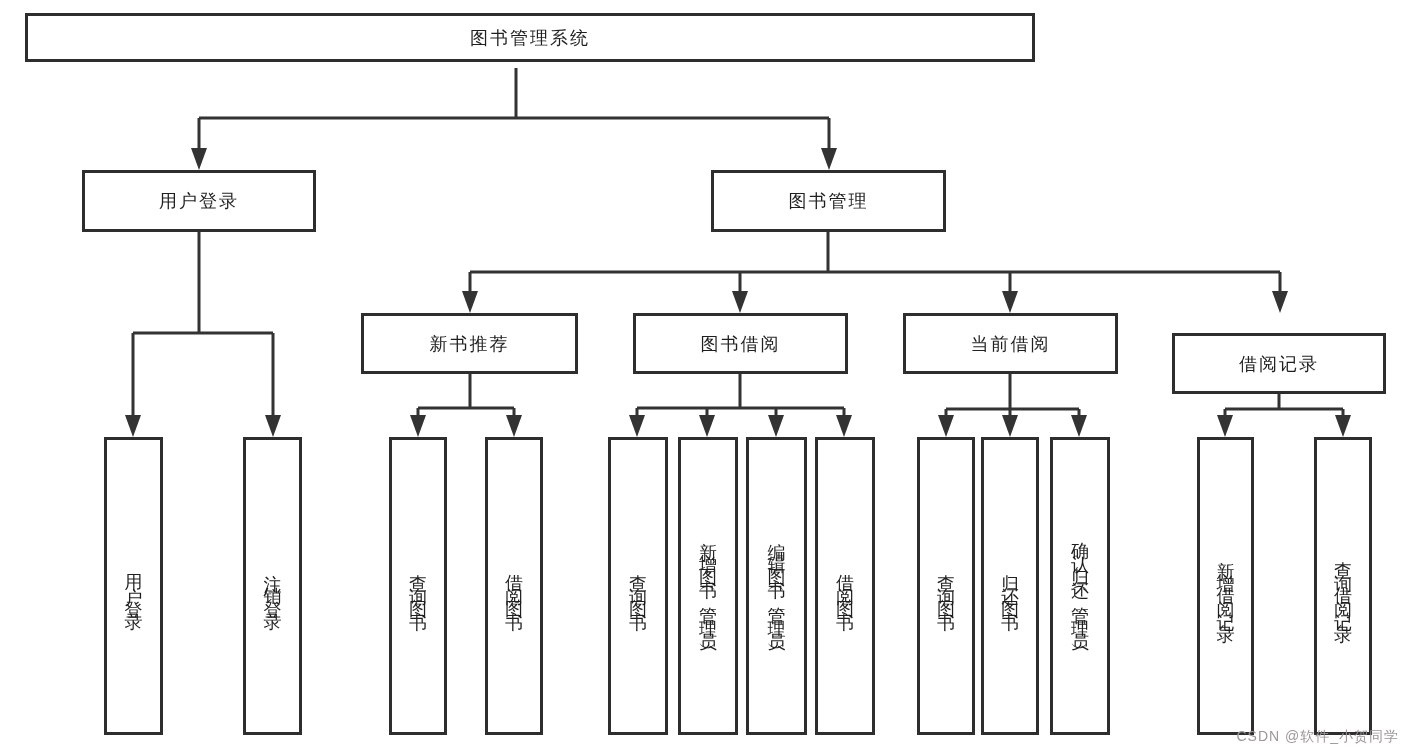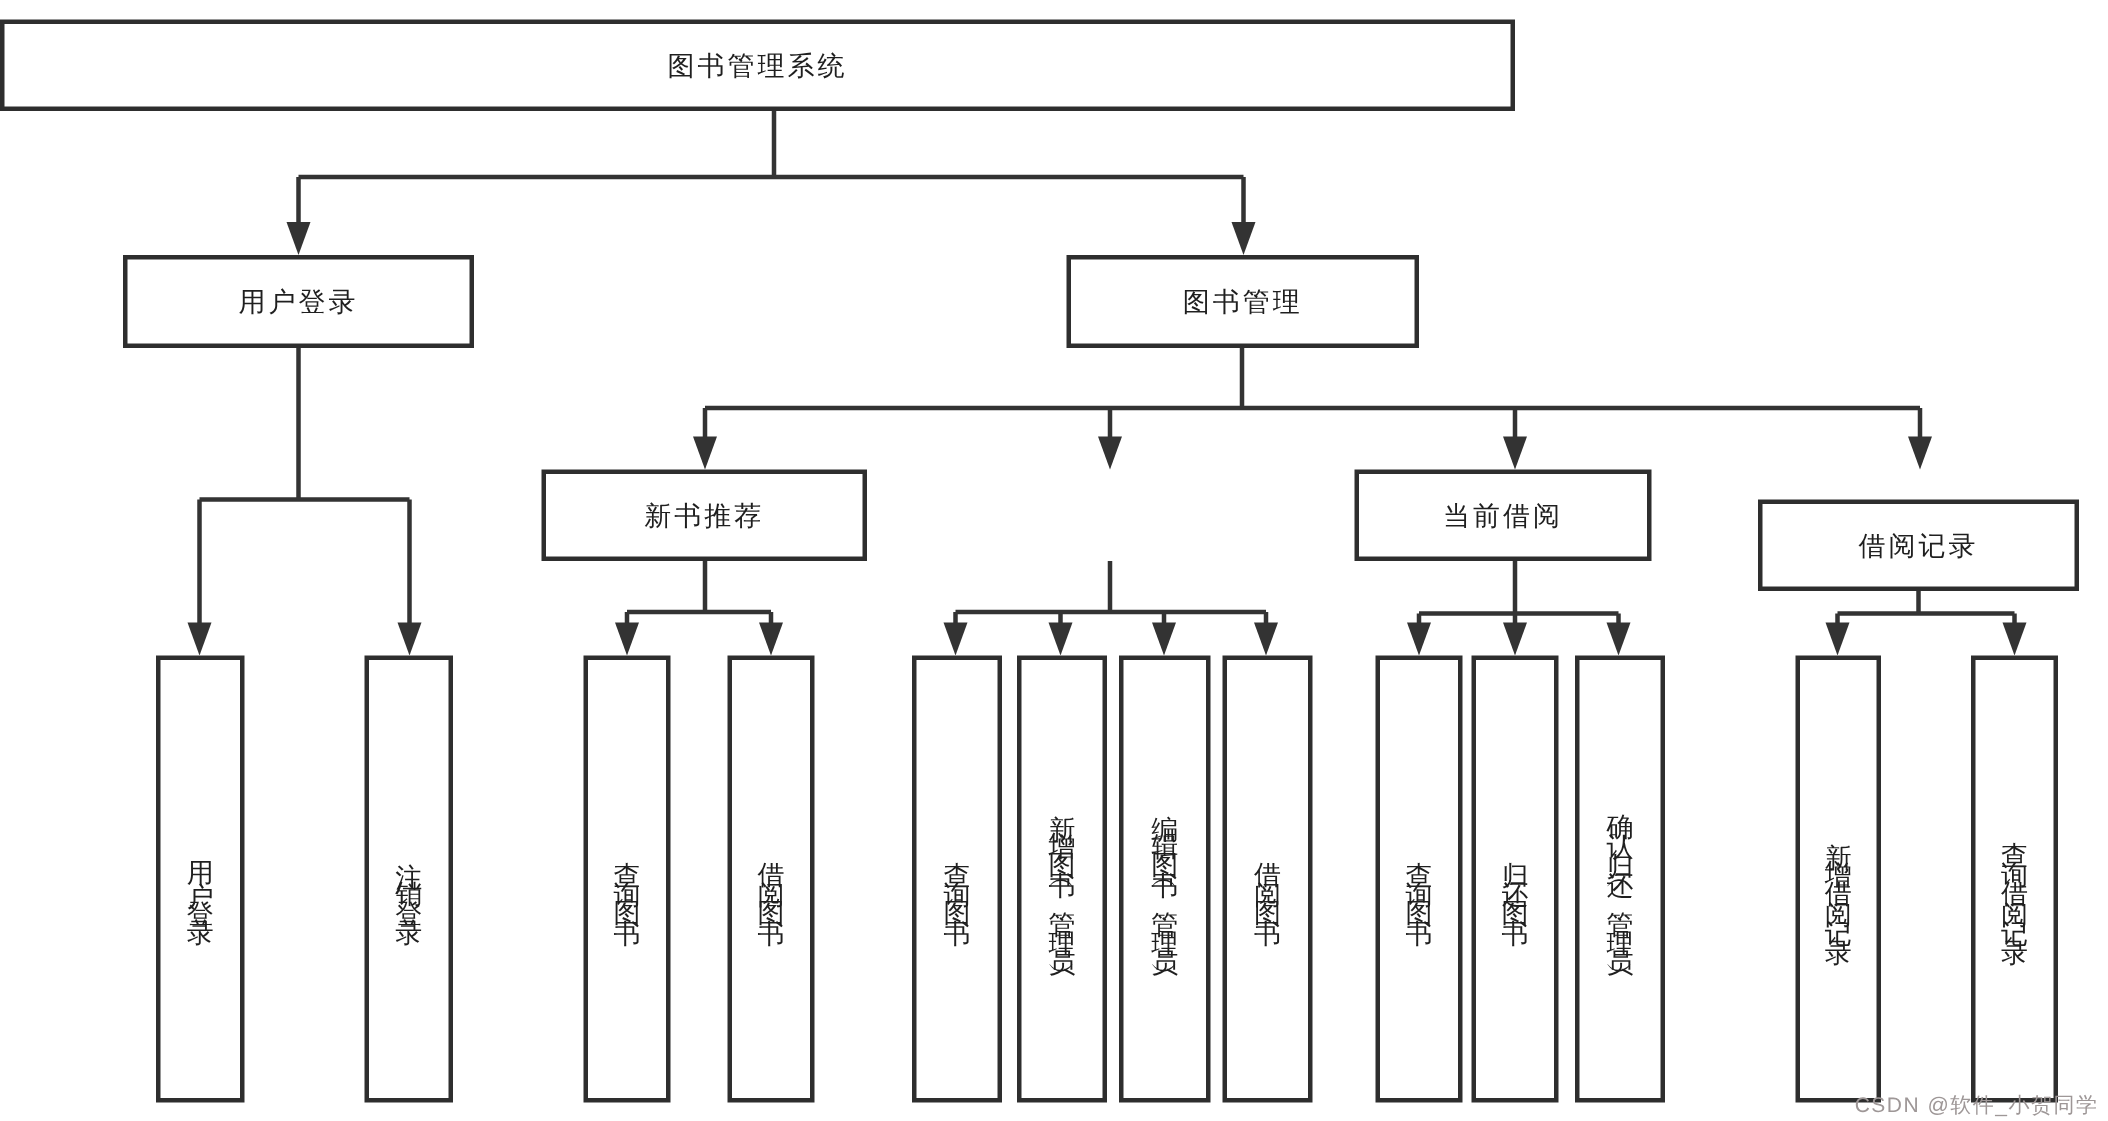--- a/index.html
+++ b/index.html
@@ -109,35 +109,38 @@
       <polygon class="arrow" points="1071,415 1087,415 1079,437"></polygon>
     </g>
 
     <g>
       <path class="stroke" d="M1279,374 V409 M1225,409 H1343 M1225,409 V417 M1343,409 V417"></path>
       <polygon class="arrow" points="1217,415 1233,415 1225,437"></polygon>
       <polygon class="arrow" points="1335,415 1351,415 1343,437"></polygon>
     </g>
   </svg>
 
-  <div class="box" style="left:0; top:13px; width:1010px; height:61px;align-items:center;">
+  <div class="box" style="left:25px; top:13px; width:1010px; height:49px;align-items:center;">
     <span class="hlabel">图书管理系统</span>
   </div>
 
   <div class="box" style="left:82px; top:170px; width:234px; height:62px;">
     <span class="hlabel">用户登录</span>
   </div>
   <div class="box" style="left:711px; top:170px; width:235px; height:62px;">
     <span class="hlabel">图书管理</span>
   </div>
 
   <div class="box" style="left:361px; top:313px; width:217px; height:61px;">
     <span class="hlabel">新书推荐</span>
   </div>
-  <div class="box" style="left:903px; top:313px; width:198px; height:61px;">
+  <div class="box" style="left:633px; top:313px; width:215px; height:61px;">
+    <span class="hlabel">图书借阅</span>
+  </div>
+  <div class="box" style="left:903px; top:313px; width:215px; height:61px;">
     <span class="hlabel">当前借阅</span>
   </div>
   <div class="box" style="left:1172px; top:313px; width:214px; height:61px;margin-top:20px;">
     <span class="hlabel">借阅记录</span>
   </div>
 
   <div class="box leaf" style="left:104px; top:437px; width:59px; height:298px;">
     <span class="vtext">用户登录</span>
   </div>
   <div class="box leaf" style="left:243px; top:437px; width:59px; height:298px;">

